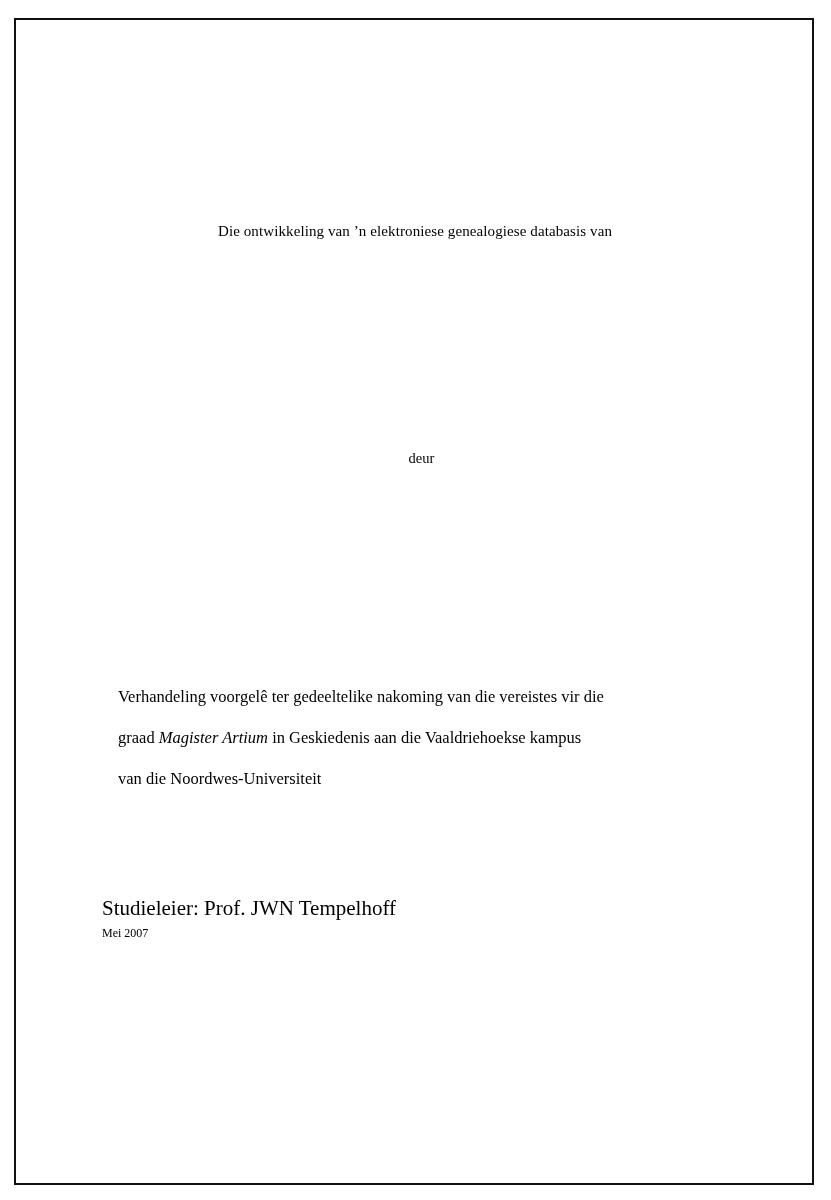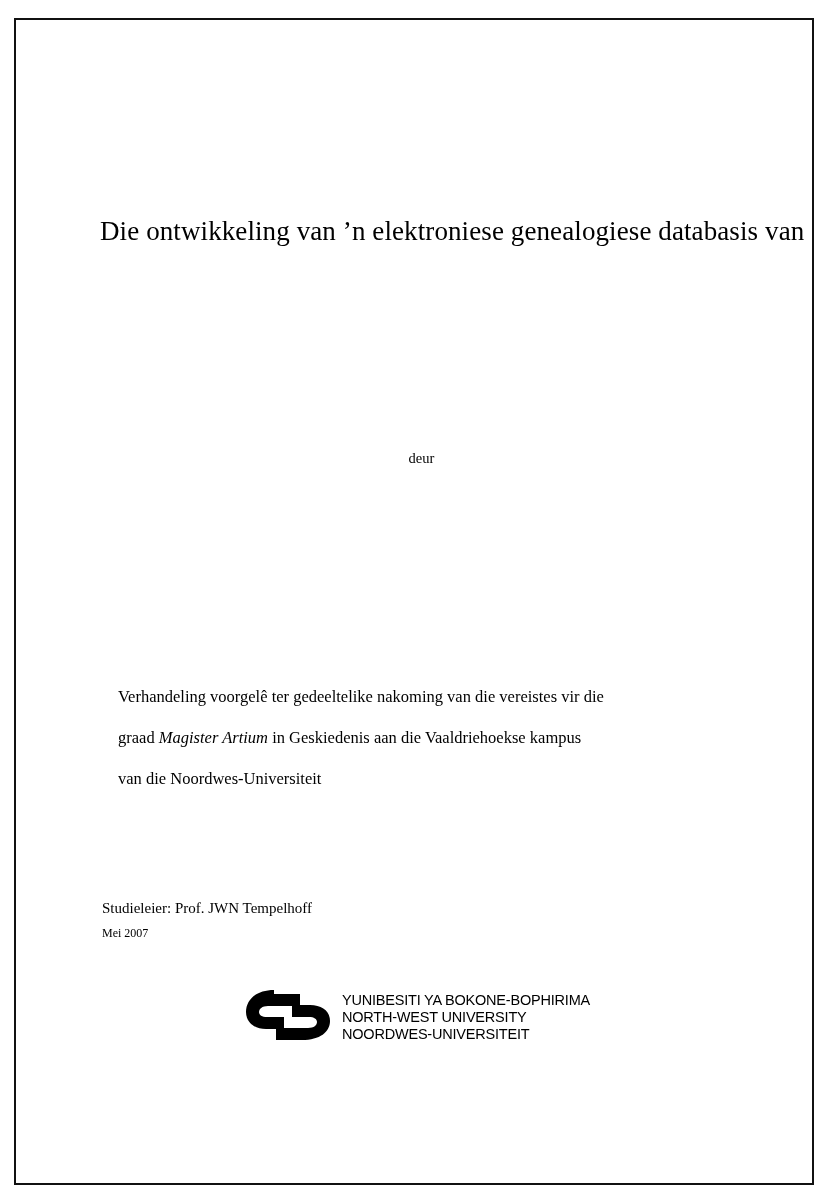--- a/index.html
+++ b/index.html
@@ -40,21 +40,21 @@
     box-sizing: border-box;
   }
   .title-block {
     position: absolute;
     top: 190px;
     left: 10px;
     right: 10px;
     text-align: center;
   }
   .title-line {
-    font-size: 27px;
+    font-size: 15px;
     line-height: 47px;
     letter-spacing: 0.1px;
     white-space: nowrap;
   }
   .deur {
     position: absolute;
     top: 432px;
     left: 13px;
     right: 0;
     text-align: center;
@@ -82,21 +82,21 @@
   .statement .just {
     text-align: justify;
   }
   .statement em {
     font-style: italic;
   }
   .supervisor {
     position: absolute;
     top: 878px;
     left: 12px;
-    font-size: 15px;
+    font-size: 21px;
     line-height: 25px;
     text-align: right;
   }
   .date {
     position: absolute;
     top: 903px;
     left: 12px;
     font-size: 12px;
     line-height: 25px;
   }
@@ -143,28 +143,15 @@
 
     <div class="statement">
       <p class="just">Verhandeling voorgelê ter gedeeltelike nakoming van die vereistes vir die</p>
       <p><span>graad </span><em>Magister Artium</em><span> in Geskiedenis aan die Vaaldriehoekse kampus</span></p>
       <p>van die Noordwes-Universiteit</p>
     </div>
 
     <div class="supervisor">Studieleier: Prof. JWN Tempelhoff</div>
     <div class="date">Mei 2007</div>
 
-    <div class="logo-block">
-      <div class="logo-mark">
-        <svg width="96" height="66" viewBox="0 0 96 66" xmlns="http://www.w3.org/2000/svg">
-          <path d="M34 6 C16 6 6 16 6 28 C6 38 14 45 26 45 L44 45 L44 33 L27 33 C22 33 19 31 19 28 C19 25 22 22 28 22 L60 22 L60 10 L34 10 Z" fill="#000000"></path>
-          <path d="M52 21 L52 33 L69 33 C74 33 77 35 77 38 C77 41 74 44 68 44 L36 44 L36 56 L62 56 C80 56 90 48 90 37 C90 27 82 21 70 21 Z" fill="#000000"></path>
-        </svg>
-      </div>
-      <div class="logo-text">
-        <div>YUNIBESITI YA BOKONE-BOPHIRIMA</div>
-        <div>NORTH-WEST UNIVERSITY</div>
-        <div>NOORDWES-UNIVERSITEIT</div>
-      </div>
-    </div>
 
   </div>
 </div>
 
 </body></html>

